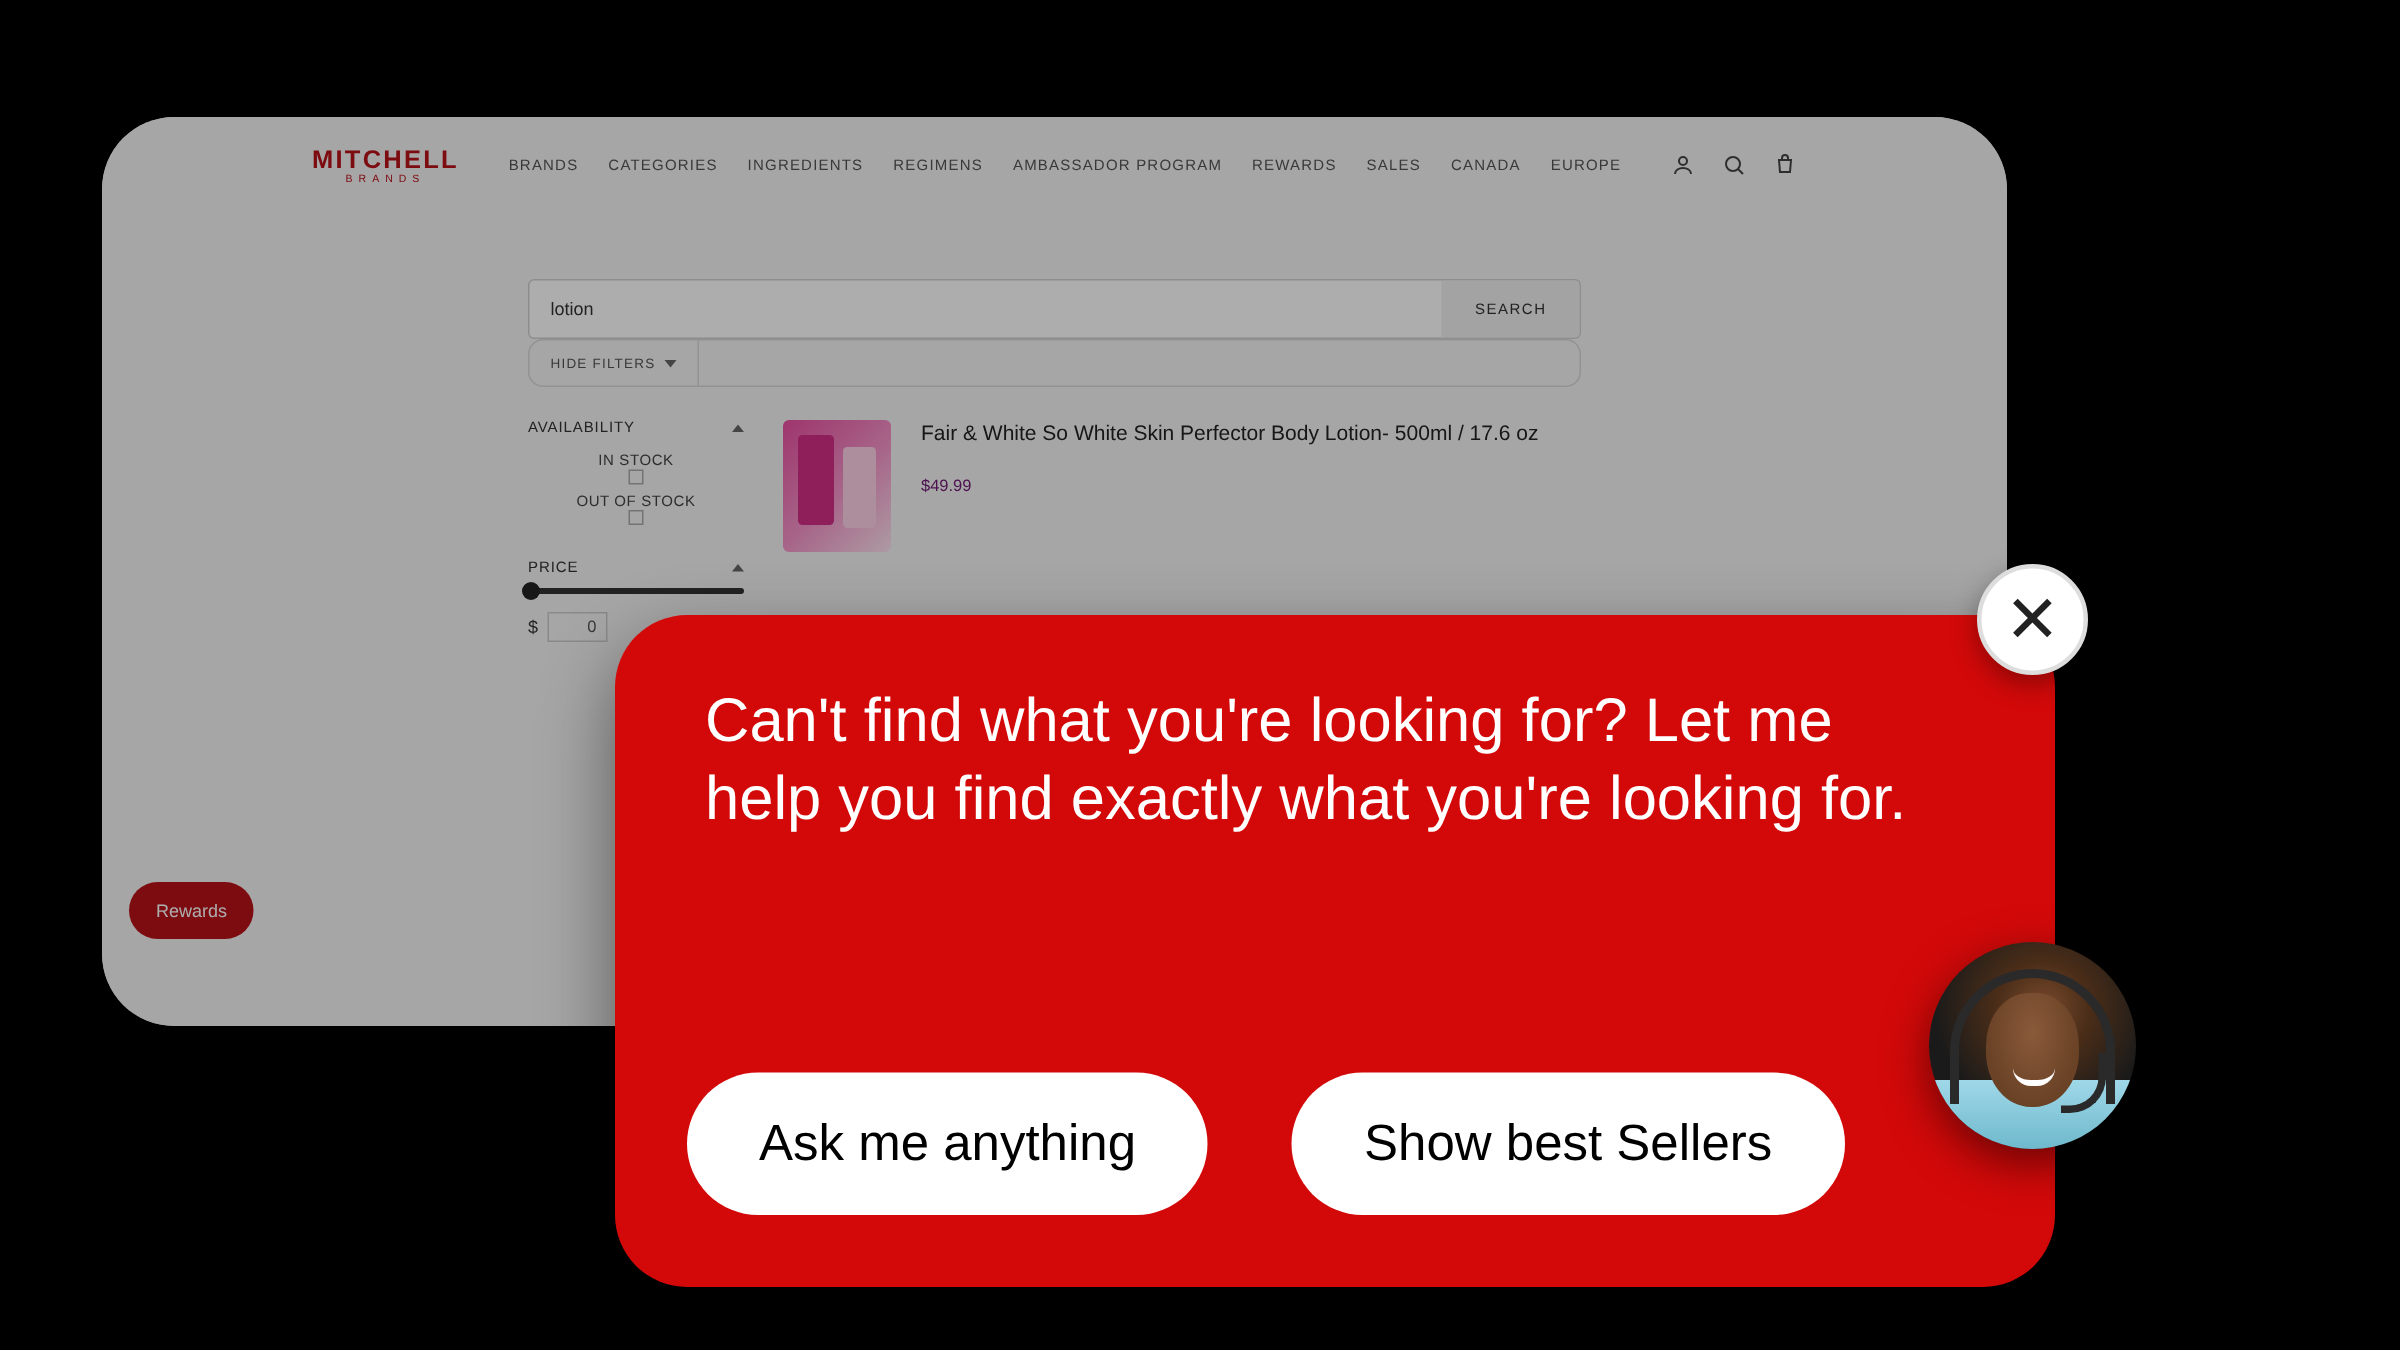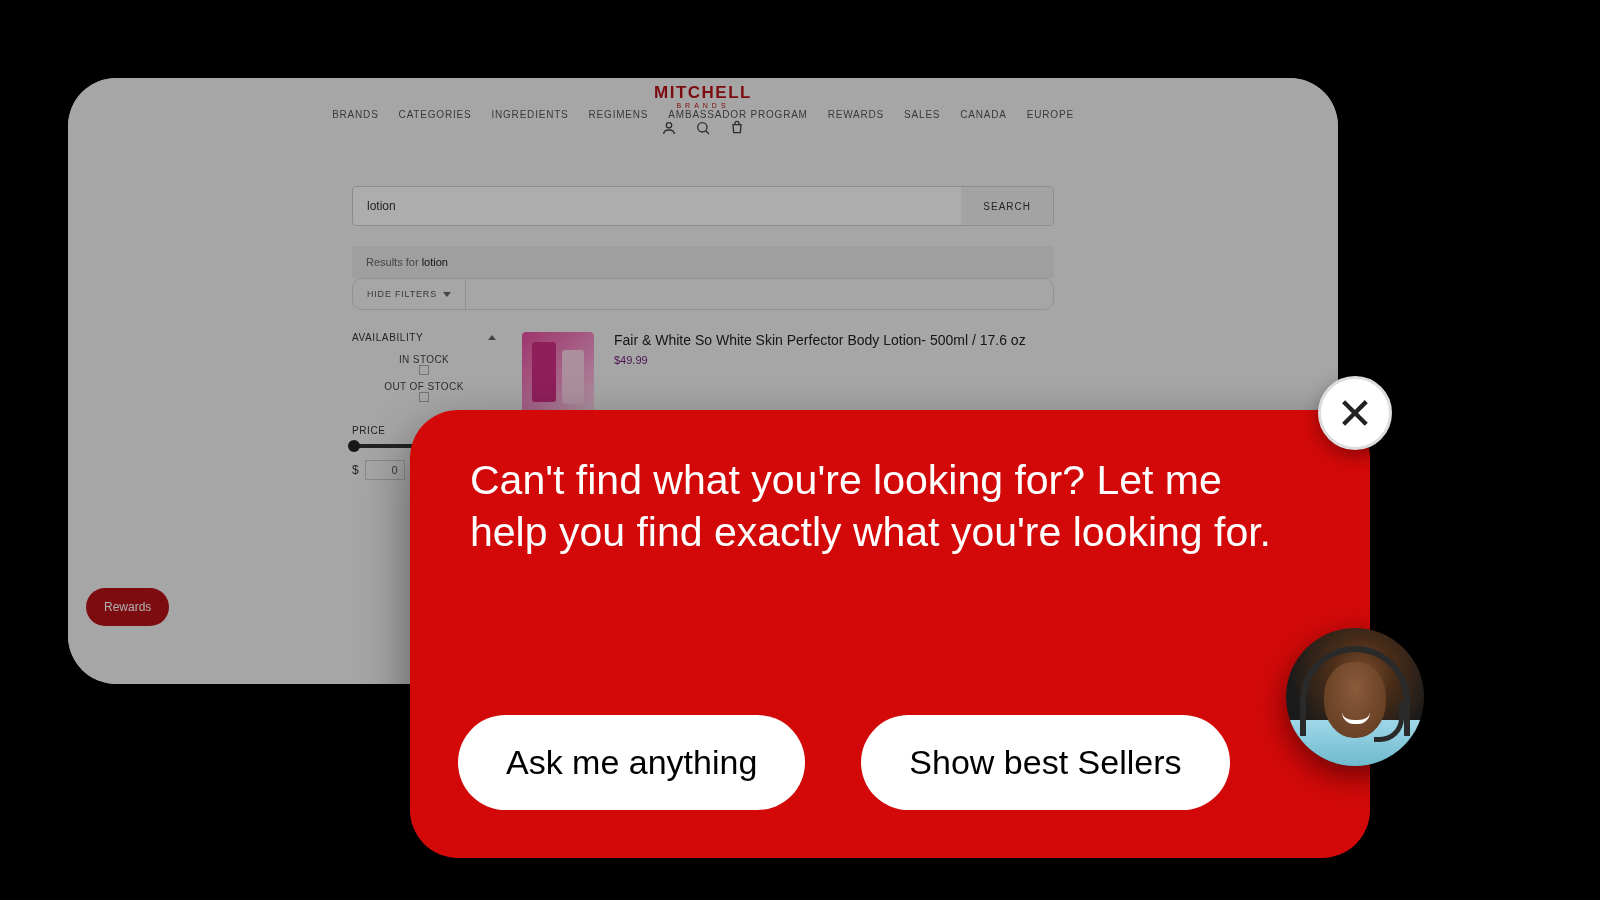--- a/index.html
+++ b/index.html
@@ -28,21 +28,20 @@
     display: flex; align-items: center;
     height: 56px;
     padding: 0 28px;
     margin-top: 4px;
   }
   .header-inner {
     display: flex; align-items: center; justify-content: space-between;
     width: 100%;
     max-width: 990px;
     margin: 12px auto;
-    flex-direction: column;
   }
   .logo { display: flex; flex-direction: column; align-items: center; line-height: 1; }
   .logo-main { font-weight: 700; color: #b8121a; font-size: 17px; letter-spacing: 1.5px; }
   .logo-sub { font-size: 7px; letter-spacing: 4px; color: #b8121a; margin-top: 1px; }
   .nav { display: flex; gap: 20px; }
   .nav a { font-size: 10px; letter-spacing: 0.8px; color: #555; text-decoration: none; text-transform: uppercase; }
   .header-icons { display: flex; gap: 18px; align-items: center; color: #444; }
   .hicon { width: 16px; height: 16px; display:flex; align-items:center; justify-content:center; }
 
   .content {
@@ -98,21 +97,21 @@
   .side-sep { height: 20px; }
   .slider-track { position:relative; height: 4px; background:#333; border-radius:2px; margin-top:8px; }
   .slider-thumb { position:absolute; left:-4px; top:-4px; width:12px; height:12px; background:#222; border-radius:50%; }
   .price-row { display:flex; align-items:center; gap:6px; margin-top:12px; font-size:12px; color:#333; }
   .price-box { width:40px; border:1px solid #ccc; padding:3px 6px; text-align:right; font-size:11px; color:#555; }
 
   .product { display:flex; gap:20px; }
   .thumb { width:72px; height:88px; border-radius:4px; background: linear-gradient(135deg,#e94fa1 0%, #f797cb 55%, #ffe4f1 100%); position:relative; }
   .thumb::after { content:""; position:absolute; left:10px; top:10px; width:24px; height:60px; background:#d12f86; border-radius:3px; }
   .thumb::before { content:""; position:absolute; right:10px; top:18px; width:22px; height:54px; background:#ffd1e8; border-radius:3px; }
-  .ptitle { font-size: 14px; color:#222; margin-bottom:6px; }
+  .ptitle { font-size: 14px; color:#222; margin-bottom:22px; }
   .pprice { font-size: 11px; color:#701a75; }
 
   
   .rewards-pill {
     position:absolute; left: 18px; bottom: 58px;
     background:#b8121a; color:#fff; font-size:12px;
     padding: 12px 18px; border-radius: 999px;
   }
 
   
@@ -235,23 +234,20 @@
         </div>
       </div>
     </div>
 
     <div class="content">
       <div class="searchbar">
         <input type="text" value="lotion" style="">
         <button>SEARCH</button>
       </div>
 
-      <div class="results-bar">
-        <span>Results for </span><span class="term">lotion</span>
-      </div>
 
       <div class="filters-row">
         <div class="hide-filters">
           <span>HIDE FILTERS</span>
           <span class="chev-down"></span>
         </div>
         <div style="flex:1"></div>
       </div>
 
       <div class="main-row">

